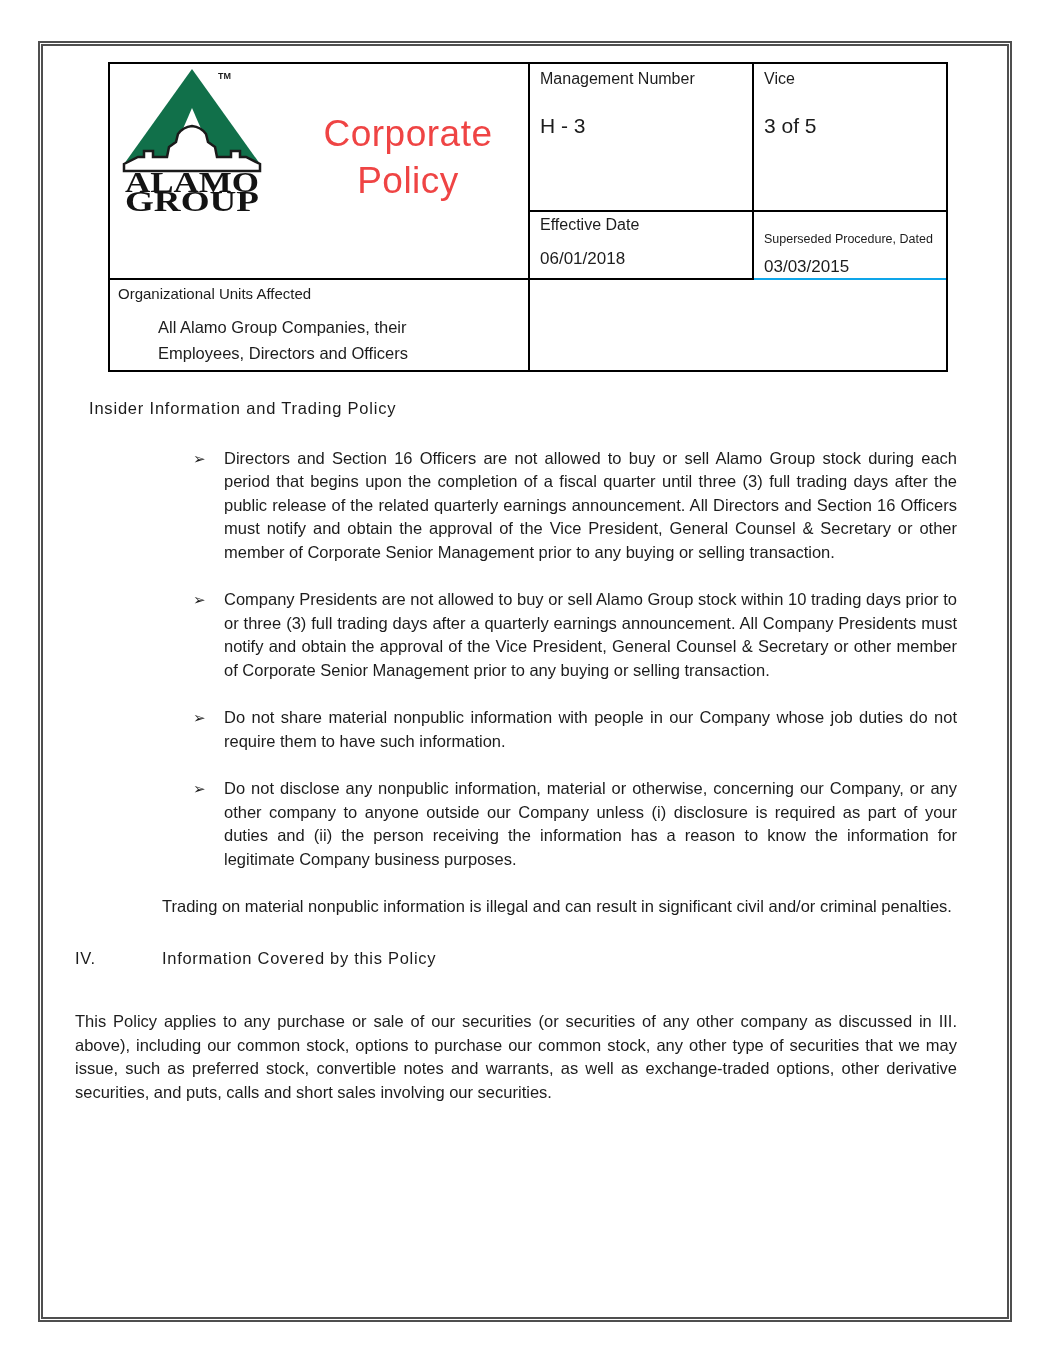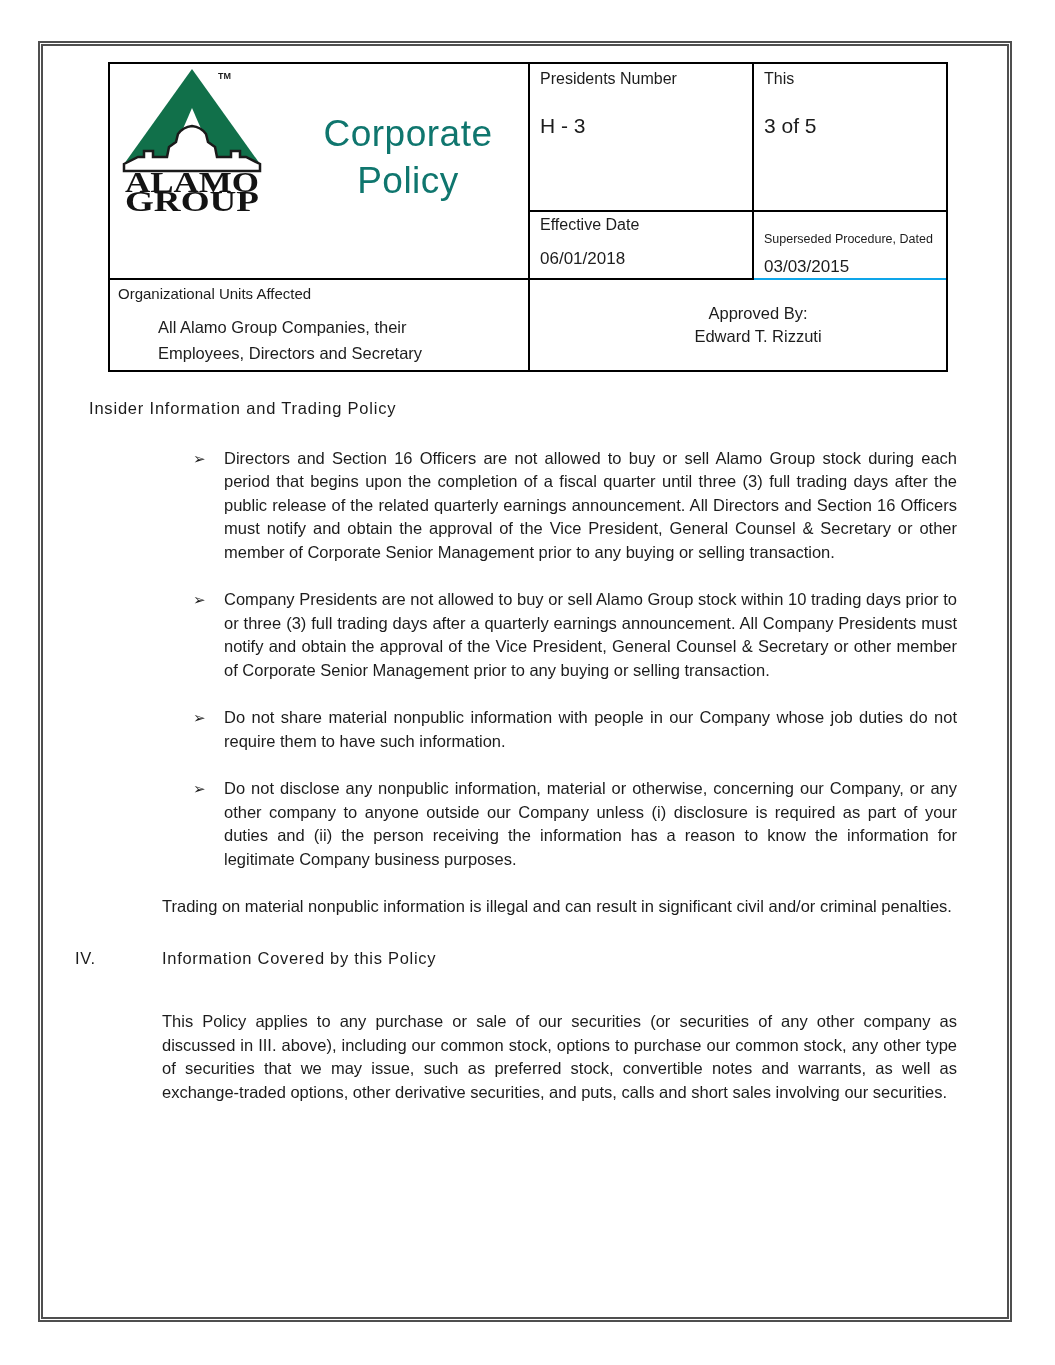--- a/index.html
+++ b/index.html
@@ -32,32 +32,32 @@
   .cell-label { font-size:16px; }
   .cell-label-small { font-size:12.5px; line-height:15.5px; }
   .cell-value { font-size:21px; margin-top:26px; }
   .cell-value-date { font-size:17px; margin-top:15px; }
   .cell-value-date-s { font-size:17px; margin-top:9px; }
   .org-label { font-size:15px; }
   .org-value { margin:13px 0 18px 40px; font-size:16.5px; line-height:25.5px; }
   .logo-svg { position:absolute; left:12px; top:2px; }
   .corp-title {
     position:absolute; left:188px; top:46px; width:220px;
-    font-size:37px; line-height:47px; text-align:center; color:#0f766e; letter-spacing:0.5px;
+    font-size:37px; line-height:47px; text-align:center; color:#ef4444; letter-spacing:0.5px;
   }
   
   .content { position:absolute; left:75px; top:397px; width:882px; font-size:16.5px; line-height:23.5px; }
   .doc-title { padding-left:14px; letter-spacing:0.8px; margin-bottom:26px; }
   .bullet-item { display:flex; margin-left:118px; margin-bottom:24px; }
   .bullet-glyph { flex:none; width:31px; font-family:"DejaVu Sans", sans-serif; font-size:15px; padding-top:1px; }
   .bullet-text { flex:1; text-align:justify; }
   .trading-note { margin-left:87px; text-align:justify; margin-bottom:28px; }
   .section-heading { display:flex; letter-spacing:0.7px; margin-bottom:40px; }
   .section-number { flex:none; width:87px; }
-  .section-body { margin-left:87px; text-align:justify; }
+  .section-body { text-align:justify; }
 </style>
 </head>
 <body>
 
 <div class="page">
   <div class="page-border"></div>
 
   <div class="header-table">
 
     <div class="cell cell-logo">
@@ -66,51 +66,47 @@
         <polygon points="70,42 57,72 83,72" fill="#ffffff"></polygon>
         <path d="M2,98 L16,91 L22,91 L22,85 L31,85 L31,91 L45,91 L47,81 L54,76 L56,68 Q61,61 70,60 Q79,61 84,68 L86,76 L93,81 L95,91 L109,91 L109,85 L118,85 L118,91 L124,91 L138,98 L138,105 L2,105 Z" fill="#ffffff" stroke="#1a1a1a" stroke-width="2.5" stroke-linejoin="miter"></path>
         <text x="96" y="13" font-family="Liberation Sans, sans-serif" font-size="9" font-weight="bold" fill="#1a1a1a">TM</text>
         <text x="70" y="126" text-anchor="middle" font-family="Liberation Serif, serif" font-weight="bold" font-size="29" fill="#131313" textLength="134" lengthAdjust="spacingAndGlyphs">ALAMO</text>
         <text x="70" y="145" text-anchor="middle" font-family="Liberation Serif, serif" font-weight="bold" font-size="29" fill="#131313" textLength="134" lengthAdjust="spacingAndGlyphs">GROUP</text>
       </svg>
       <div class="corp-title">Corporate Policy</div>
     </div>
 
     <div class="cell cell-proc">
-      <div class="cell-label">Presidents Number</div>
+      <div class="cell-label">Management Number</div>
       <div class="cell-value">H - 3</div>
     </div>
 
     <div class="cell cell-page">
-      <div class="cell-label">This</div>
+      <div class="cell-label">Vice</div>
       <div class="cell-value">3 of 5</div>
     </div>
 
     <div class="cell cell-eff">
       <div class="cell-label">Effective Date</div>
       <div class="cell-value-date">06/01/2018</div>
     </div>
 
     <div class="cell cell-sup">
       <div class="cell-label-small">Superseded Procedure, Dated</div>
       <div class="cell-value-date-s">03/03/2015</div>
     </div>
 
     <div class="cell cell-org">
       <div class="org-label">Organizational Units Affected</div>
       <div class="org-value">
         <div>All Alamo Group Companies, their</div>
-        <div>Employees, Directors and Secretary</div>
+        <div>Employees, Directors and Officers</div>
       </div>
     </div>
 
-    <div class="cell cell-appr">
-      <div>Approved By:</div>
-      <div>Edward T. Rizzuti</div>
-    </div>
   </div>
 
   <div class="content">
     <div class="doc-title">Insider Information and Trading Policy</div>
 
     <div class="bullet-item">
       <span class="bullet-glyph">➢</span>
       <div class="bullet-text">Directors and Section 16 Officers are not allowed to buy or sell Alamo Group stock during each period that begins upon the completion of a fiscal quarter until three (3) full trading days after the public release of the related quarterly earnings announcement.  All Directors and Section 16 Officers must notify and obtain the approval of the Vice President, General Counsel &amp; Secretary or other member of Corporate Senior Management prior to any buying or selling transaction.</div>
     </div>
     <div class="bullet-item">

